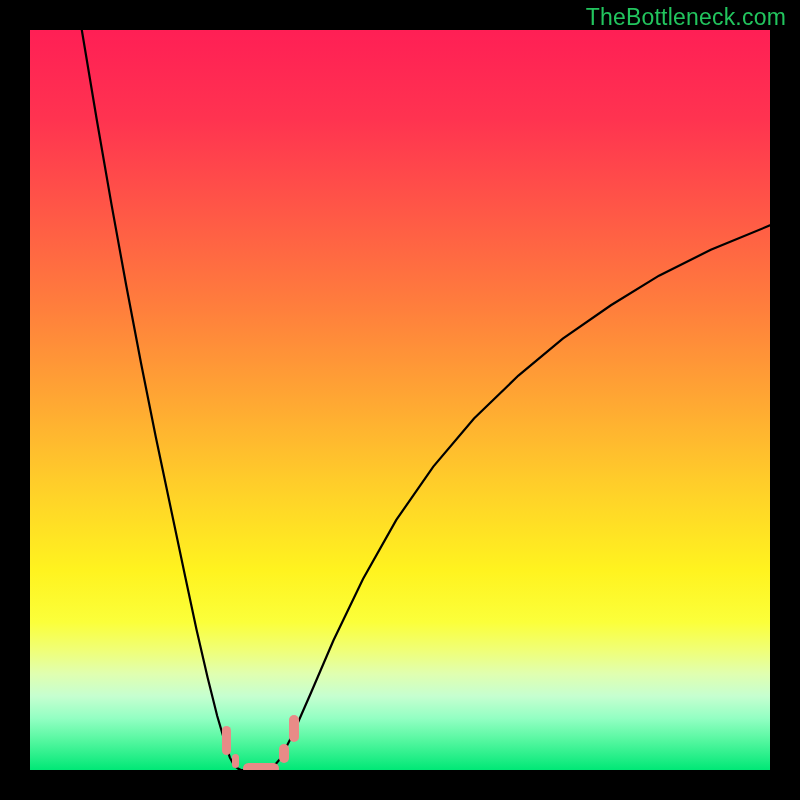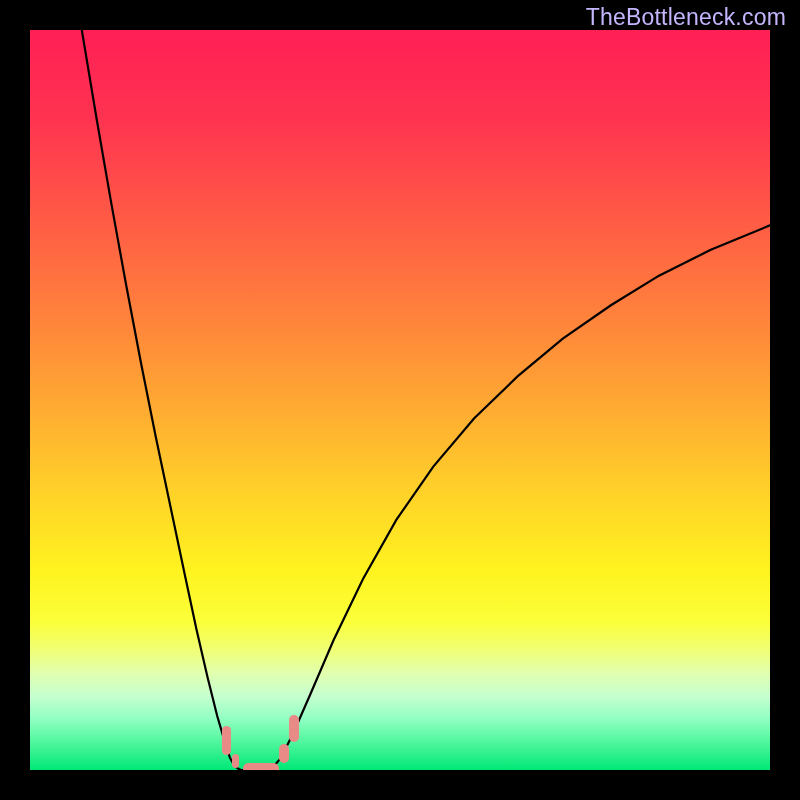--- a/index.html
+++ b/index.html
@@ -38,21 +38,21 @@
     width: 100%;
     height: 100%;
   }
   .watermark {
     position: absolute;
     top: 4px;
     right: 14px;
     font-family: Arial, Helvetica, sans-serif;
     font-size: 23px;
     font-weight: 500;
-    color: #c4b5fd;
+    color: #22c55e;
     letter-spacing: 0.2px;
   }
   .marker {
     position: absolute;
     background: #e88b87;
     border-radius: 10px;
   }
 </style>
 </head>
 <body>

